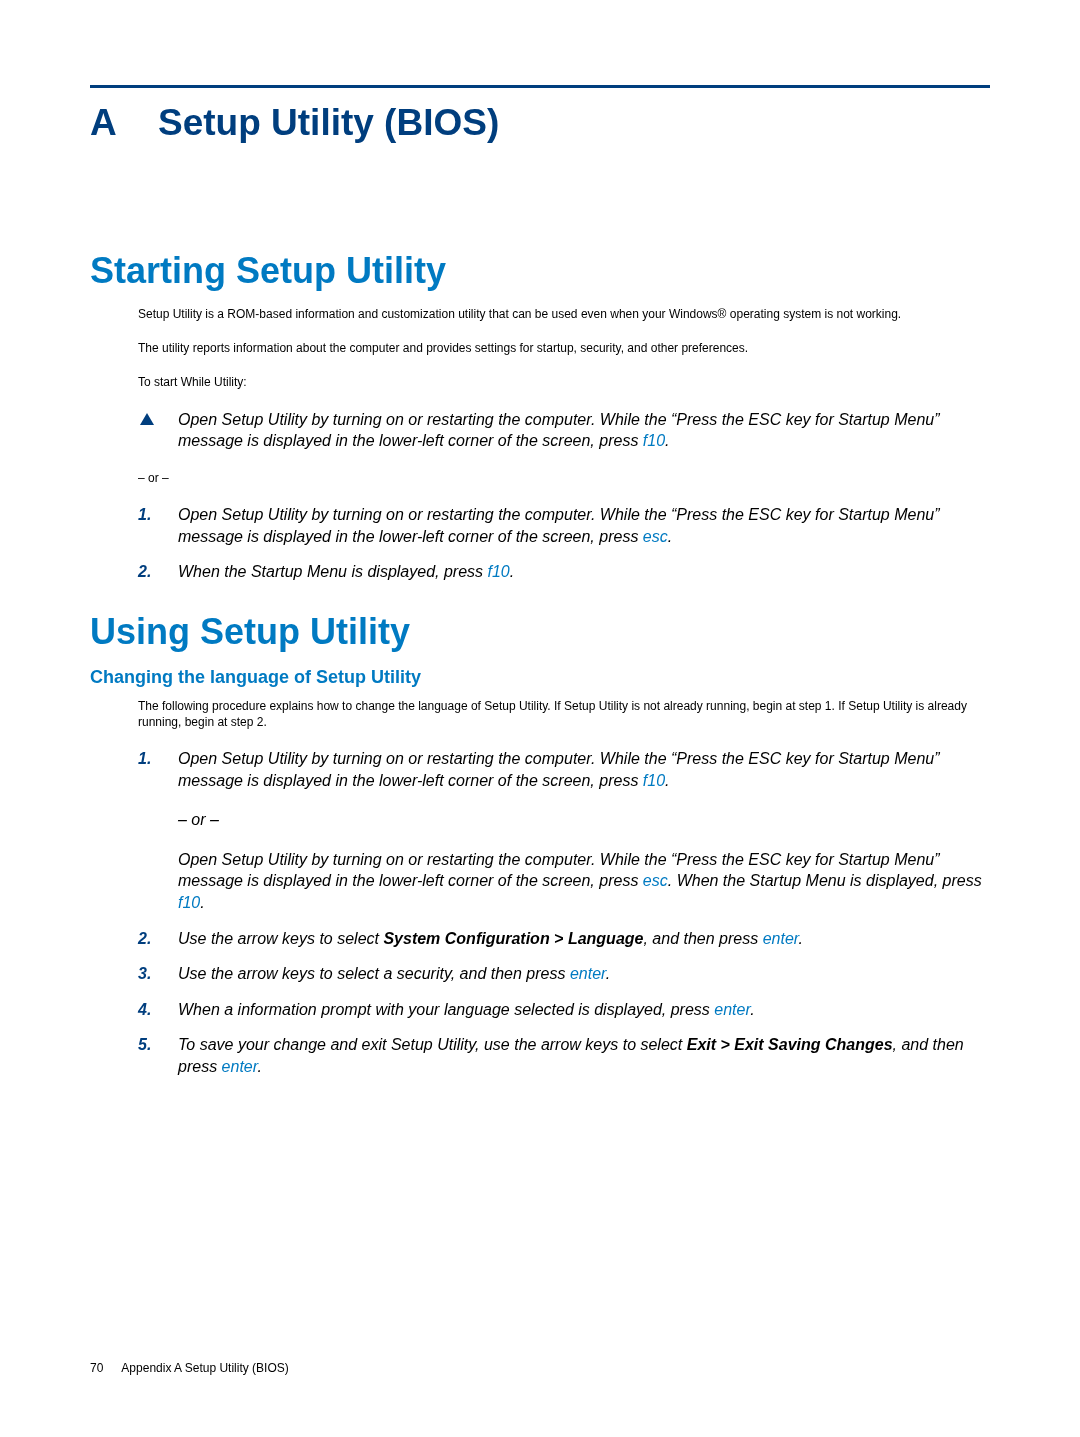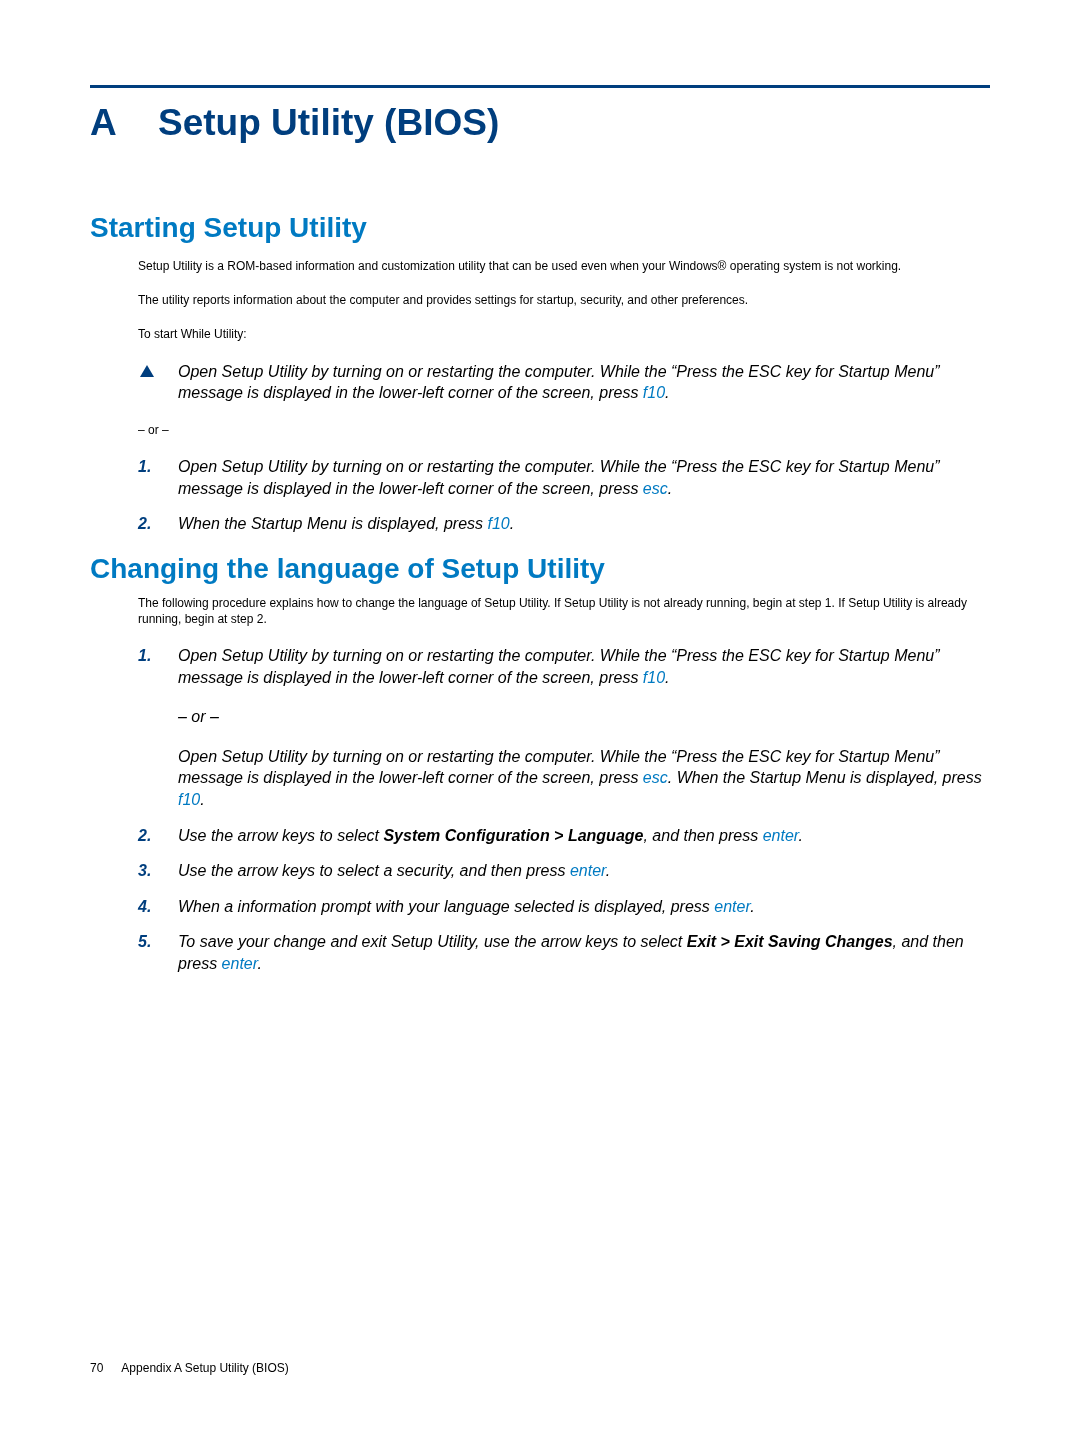--- a/index.html
+++ b/index.html
@@ -15,34 +15,34 @@
     padding: 85px 90px 0 90px;
   }
   .rule {
     border-top: 3px solid #003e7e;
     margin-bottom: 14px;
   }
   .appendix-title {
     font-size: 37px;
     font-weight: bold;
     color: #003e7e;
-    margin: 0 0 68px 0;
+    margin: 0 0 106px 0;
   }
   .appendix-letter {
     display: inline-block;
     width: 68px;
   }
   h2.section {
-    font-size: 28px;
+    font-size: 36px;
     font-weight: bold;
     color: #007ac2;
     margin: 0 0 14px 0;
   }
   h3.subsection {
-    font-size: 28px;
+    font-size: 18px;
     font-weight: bold;
     color: #007ac2;
     margin: 10px 0 10px 0;
   }
   .body-text {
     font-size: 12px;
     line-height: 1.35;
     margin: 0 0 18px 0;
     padding-left: 48px;
   }
@@ -127,20 +127,21 @@
     <div class="list-row">
       <div class="list-marker">1.</div>
       <div class="list-content"><span>Open Setup Utility by turning on or restarting the computer. While the “Press the ESC key for Startup Menu” message is displayed in the lower-left corner of the screen, press </span><span class="key">esc</span><span>.</span></div>
     </div>
     <div class="list-row">
       <div class="list-marker">2.</div>
       <div class="list-content"><span>When the Startup Menu is displayed, press </span><span class="key">f10</span><span>.</span></div>
     </div>
   </div>
 
+  <h2 class="section" style="margin-top:28px;">Using Setup Utility</h2>
 
   <h3 class="subsection">Changing the language of Setup Utility</h3>
 
   <p class="body-text">The following procedure explains how to change the language of Setup Utility. If Setup Utility is not already running, begin at step 1. If Setup Utility is already running, begin at step 2.</p>
 
   <div class="list">
 
     <div class="list-row">
       <div class="list-marker">1.</div>
       <div class="list-content">

